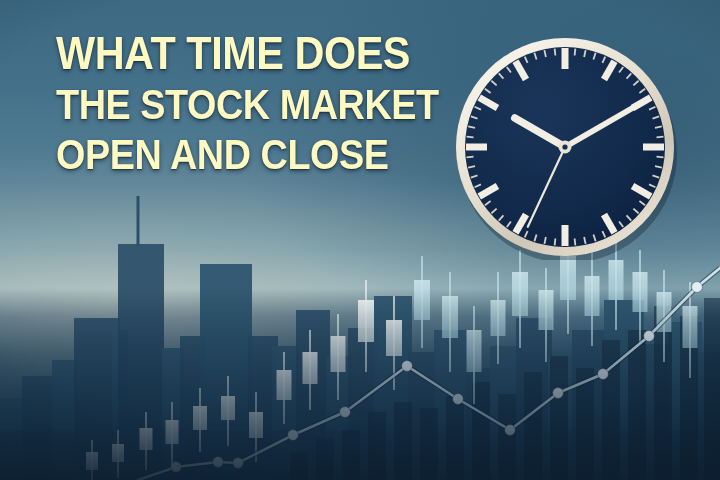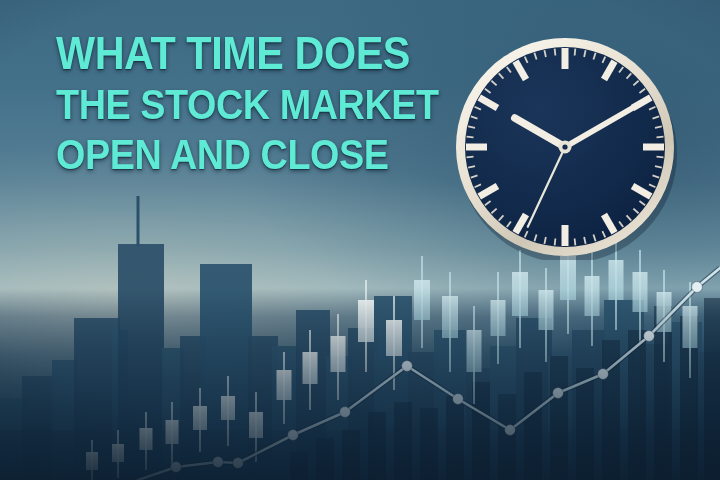--- a/index.html
+++ b/index.html
@@ -38,21 +38,21 @@
   .bottomfade{
     position:absolute;left:0;right:0;bottom:0;height:190px;
     background:linear-gradient(180deg, rgba(18,42,62,0) 0%, rgba(16,38,58,.55) 55%, rgba(13,32,50,.88) 100%);
     pointer-events:none;
   }
   
   .art{position:absolute;inset:0;}
   
   .headline{
     position:absolute;left:56px;top:30px;width:430px;
-    color:#5eead4;
+    color:#fef9c3;
     font-weight:bold;
     font-stretch:condensed;
     letter-spacing:-0.5px;
     line-height:1.0;
     text-shadow:0 2px 5px rgba(8,22,36,.55), 0 1px 1px rgba(8,22,36,.5);
     z-index:40;
   }
   .hl-line{display:block;white-space:nowrap;transform:scaleX(.90);transform-origin:left center;}
   .hl1{font-size:46px;margin-bottom:8px;}
   .hl2{font-size:42px;margin-bottom:8px;}

